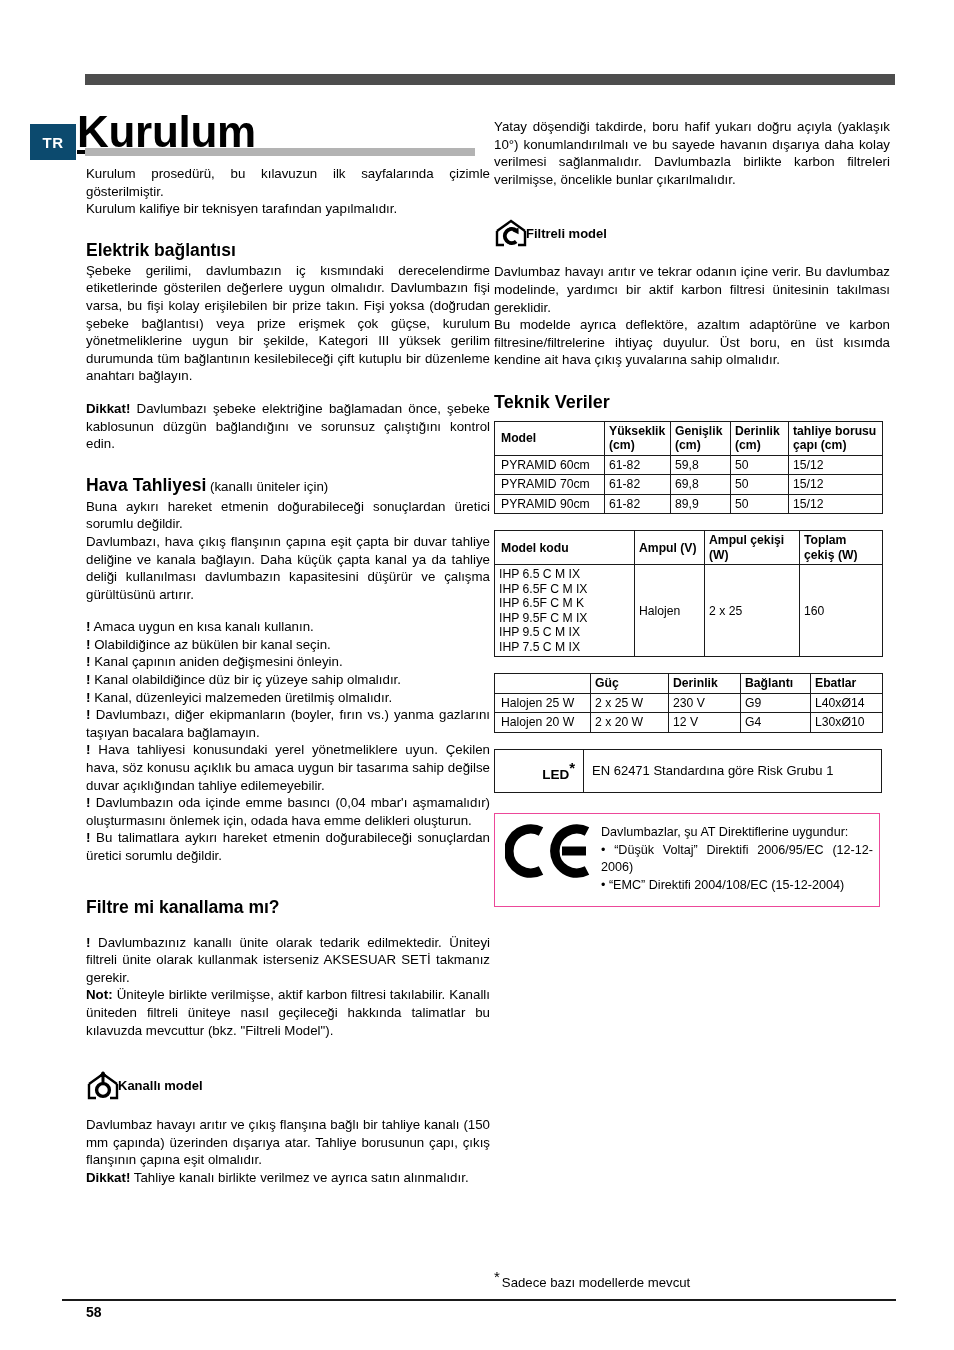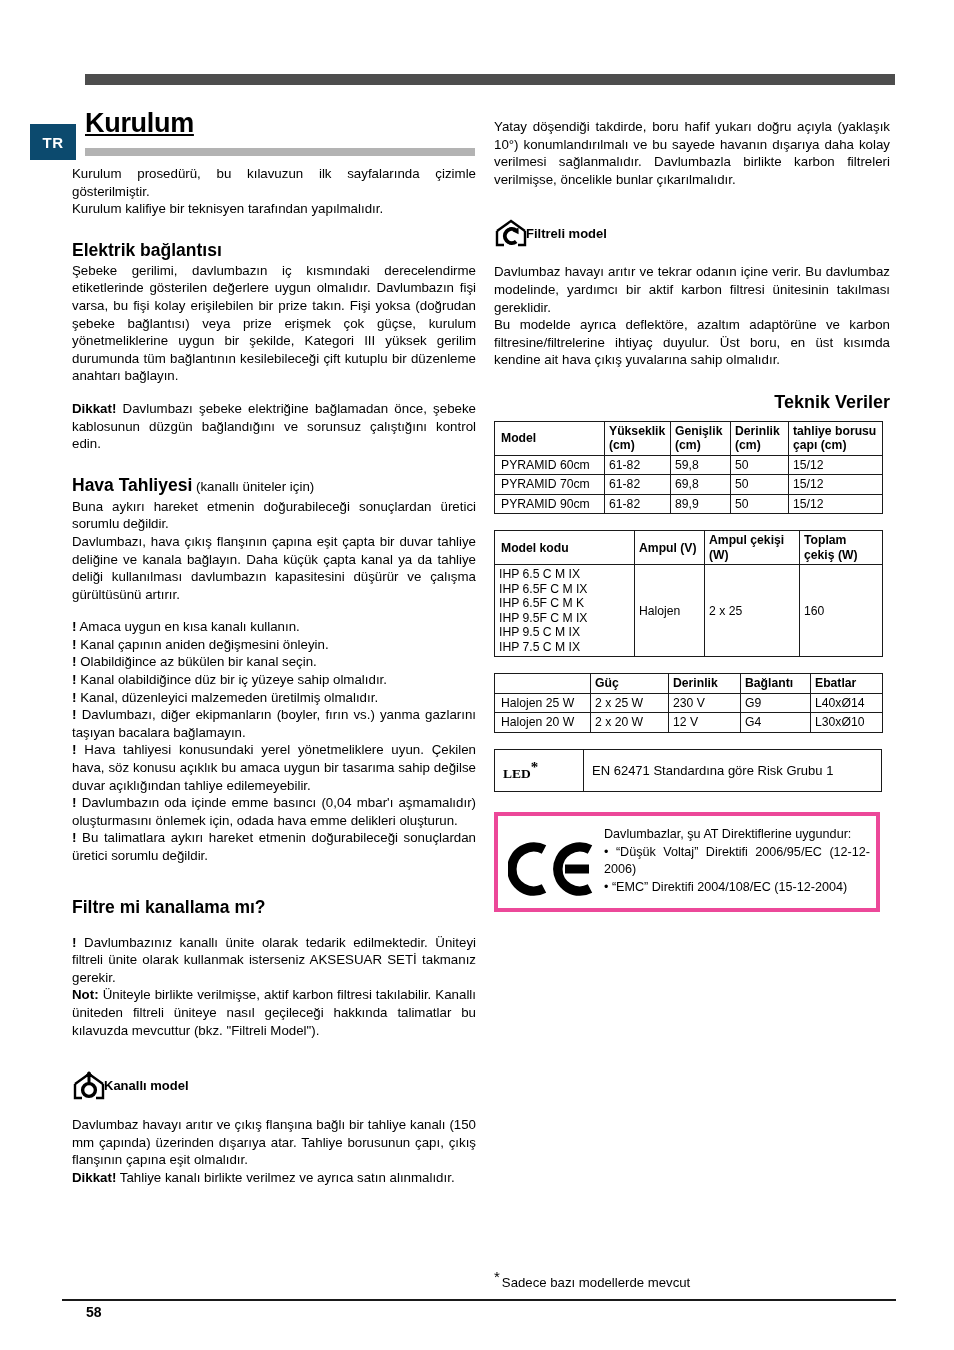--- a/index.html
+++ b/index.html
@@ -40,23 +40,23 @@
     color: #ffffff;
     font-size: 15px;
     font-weight: bold;
     letter-spacing: 0.5px;
     display: flex;
     align-items: center;
     justify-content: center;
   }
   .page-title {
     position: absolute;
-    left: 85px;
+    left: 77px;
     top: 110px;
-    font-size: 27px;
+    font-size: 44px;
     font-weight: bold;
     letter-spacing: -0.3px;
     line-height: 1;
     text-decoration: underline;
   }
   .title-rule {
     position: absolute;
     left: 85px;
     top: 148px;
     width: 390px;
@@ -66,21 +66,21 @@
 
   
   .col {
     position: absolute;
     top: 165px;
     font-size: 13.3px;
     line-height: 17.6px;
     text-align: justify;
   }
   .col-left {
-    left: 72px;
+    left: 86px;
     width: 404px;
   }
   .col-right {
     left: 494px;
     width: 396px;
     top: 118px;
   }
   p {
     margin: 0;
   }
@@ -96,21 +96,21 @@
   }
   h2.sec .sub {
     font-size: 13.3px;
     font-weight: normal;
   }
   h2.tech {
     font-size: 18px;
     font-weight: bold;
     margin: 0 0 8px 0;
     line-height: 22px;
-    text-align: right;
+    text-align: left;
   }
   .bold { font-weight: bold; }
   .bangline {
     text-align: justify;
   }
   .bang {
     font-weight: bold;
     font-size: 13.6px;
   }
 
@@ -166,34 +166,33 @@
     font-size: 13px;
     table-layout: fixed;
   }
   table.led td {
     border: 1px solid #1a1a1a;
     padding: 9px 8px;
     vertical-align: middle;
   }
   td.led-label {
     width: 72px;
-    text-align: left;
+    text-align: right;
     font-weight: bold;
     font-size: 13.5px;
-    font-family: Liberation Serif, serif;
   }
   .star { font-size: 15px; vertical-align: super; }
 
   
   .ce-box {
     width: 386px;
-    border: 4px solid #ec4899;
+    border: 1px solid #ec4899;
     margin-top: 20px;
     display: flex;
-    align-items: flex-end;
+    align-items: flex-start;
     padding: 10px 0 12px 0;
     box-sizing: border-box;
   }
   .ce-mark {
     flex: 0 0 106px;
     display: flex;
     justify-content: center;
     align-items: center;
   }
   .ce-text {
@@ -258,22 +257,22 @@
 
     <div class="gap-lg"></div>
 
     <h2 class="sec"><span>Hava Tahliyesi</span><span class="sub"> (kanallı üniteler için)</span></h2>
     <p>Buna aykırı hareket etmenin doğurabileceği sonuçlardan üretici sorumlu değildir.</p>
     <p>Davlumbazı, hava çıkış flanşının çapına eşit çapta bir duvar tahliye deliğine ve kanala bağlayın. Daha küçük çapta kanal ya da tahliye deliği kullanılması davlumbazın kapasitesini düşürür ve çalışma gürültüsünü artırır.</p>
 
     <div class="gap-md"></div>
 
     <p class="bangline"><span class="bang">!</span> <span>Amaca uygun en kısa kanalı kullanın.</span></p>
+    <p class="bangline"><span class="bang">!</span> <span>Olabildiğince az bükülen bir kanal seçin.</span></p>
     <p class="bangline"><span class="bang">!</span> <span>Kanal çapının aniden değişmesini önleyin.</span></p>
-    <p class="bangline"><span class="bang">!</span> <span>Olabildiğince az bükülen bir kanal seçin.</span></p>
     <p class="bangline"><span class="bang">!</span> <span>Kanal olabildiğince düz bir iç yüzeye sahip olmalıdır.</span></p>
     <p class="bangline"><span class="bang">!</span> <span>Kanal, düzenleyici malzemeden üretilmiş olmalıdır.</span></p>
     <p class="bangline"><span class="bang">!</span> <span>Davlumbazı, diğer ekipmanların (boyler, fırın vs.) yanma gazlarını taşıyan bacalara bağlamayın.</span></p>
     <p class="bangline"><span class="bang">!</span> <span>Hava tahliyesi konusundaki yerel yönetmeliklere uyun. Çekilen hava, söz konusu açıklık bu amaca uygun bir tasarıma sahip değilse duvar açıklığından tahliye edilemeyebilir.</span></p>
     <p class="bangline"><span class="bang">!</span> <span>Davlumbazın oda içinde emme basıncı (0,04 mbar'ı aşmamalıdır) oluşturmasını önlemek için, odada hava emme delikleri oluşturun.</span></p>
     <p class="bangline"><span class="bang">!</span> <span>Bu talimatlara aykırı hareket etmenin doğurabileceği sonuçlardan üretici sorumlu değildir.</span></p>
 
     <div class="gap-lg"></div>
     <div style="height:10px"></div>
 

